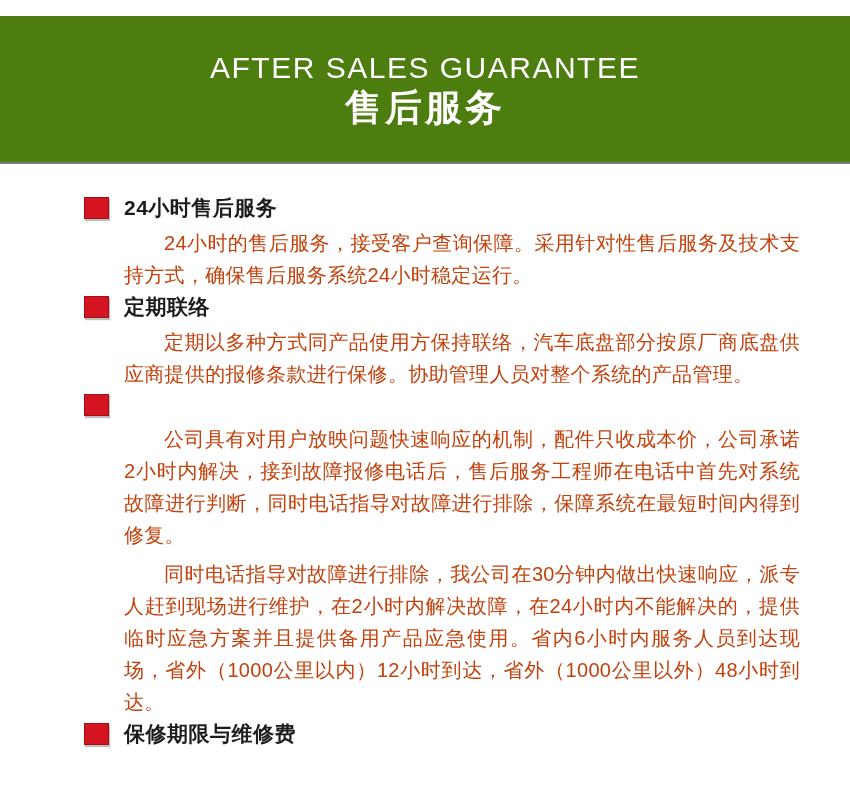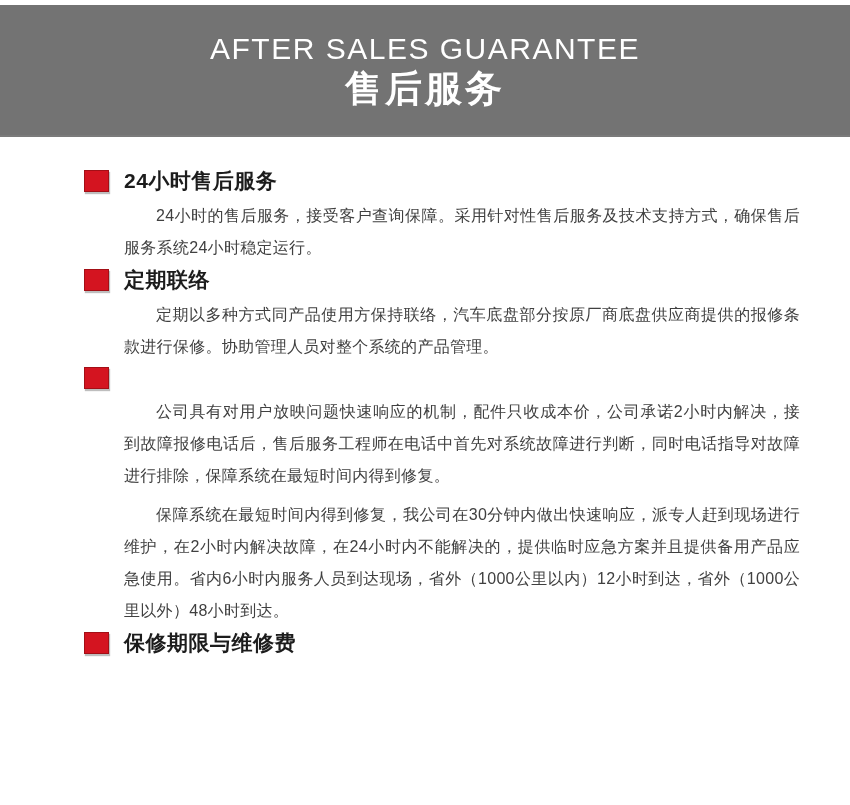--- a/index.html
+++ b/index.html
@@ -8,24 +8,24 @@
     width: 850px;
     height: 805px;
     background: #ffffff;
     font-family: "Liberation Sans", "DejaVu Sans", sans-serif;
     overflow: hidden;
   }
   .page { width: 850px; height: 805px; background: #ffffff; }
 
   
   .header-band {
-    margin-top: 5px;
+    margin-top: 16px;
     width: 100%;
-    height: 132px;
-    background: #737373;
+    height: 148px;
+    background: #4d7c0f;
     border-bottom: 2px solid #7a7a7a;
     display: flex;
     flex-direction: column;
     align-items: center;
     justify-content: center;
     gap: 5px;
   }
   .header-title-en {
     color: #ffffff;
     font-size: 30px;
@@ -66,23 +66,23 @@
   .section-title {
     margin: 0;
     font-size: 21px;
     font-weight: bold;
     color: #1c1c1c;
     letter-spacing: 0.5px;
     line-height: 24px;
   }
   .section-body p {
     margin: 7px 0 0 40px;
-    font-size: 16px;
+    font-size: 20px;
     line-height: 32px;
-    color: #404040;
+    color: #c2410c;
     text-indent: 2em;
     text-align: justify;
     letter-spacing: 0.3px;
   }
 </style>
 </head>
 <body>
 
 <div class="page">
 
@@ -112,21 +112,21 @@
         <p>定期以多种方式同产品使用方保持联络，汽车底盘部分按原厂商底盘供应商提供的报修条款进行保修。协助管理人员对整个系统的产品管理。</p>
       </div>
     </div>
 
     <div class="section">
       <div class="section-head">
         <span class="bullet"></span>
       </div>
       <div class="section-body">
         <p>公司具有对用户放映问题快速响应的机制，配件只收成本价，公司承诺2小时内解决，接到故障报修电话后，售后服务工程师在电话中首先对系统故障进行判断，同时电话指导对故障进行排除，保障系统在最短时间内得到修复。</p>
-        <p>保障系统在最短时间内得到修复，我公司在30分钟内做出快速响应，派专人赶到现场进行维护，在2小时内解决故障，在24小时内不能解决的，提供临时应急方案并且提供备用产品应急使用。省内6小时内服务人员到达现场，省外（1000公里以内）12小时到达，省外（1000公里以外）48小时到达。</p>
+        <p>同时电话指导对故障进行排除，我公司在30分钟内做出快速响应，派专人赶到现场进行维护，在2小时内解决故障，在24小时内不能解决的，提供临时应急方案并且提供备用产品应急使用。省内6小时内服务人员到达现场，省外（1000公里以内）12小时到达，省外（1000公里以外）48小时到达。</p>
       </div>
     </div>
 
     <div class="section">
       <div class="section-head">
         <span class="bullet"></span>
         <h3 class="section-title">保修期限与维修费</h3>
       </div>
     </div>
 

